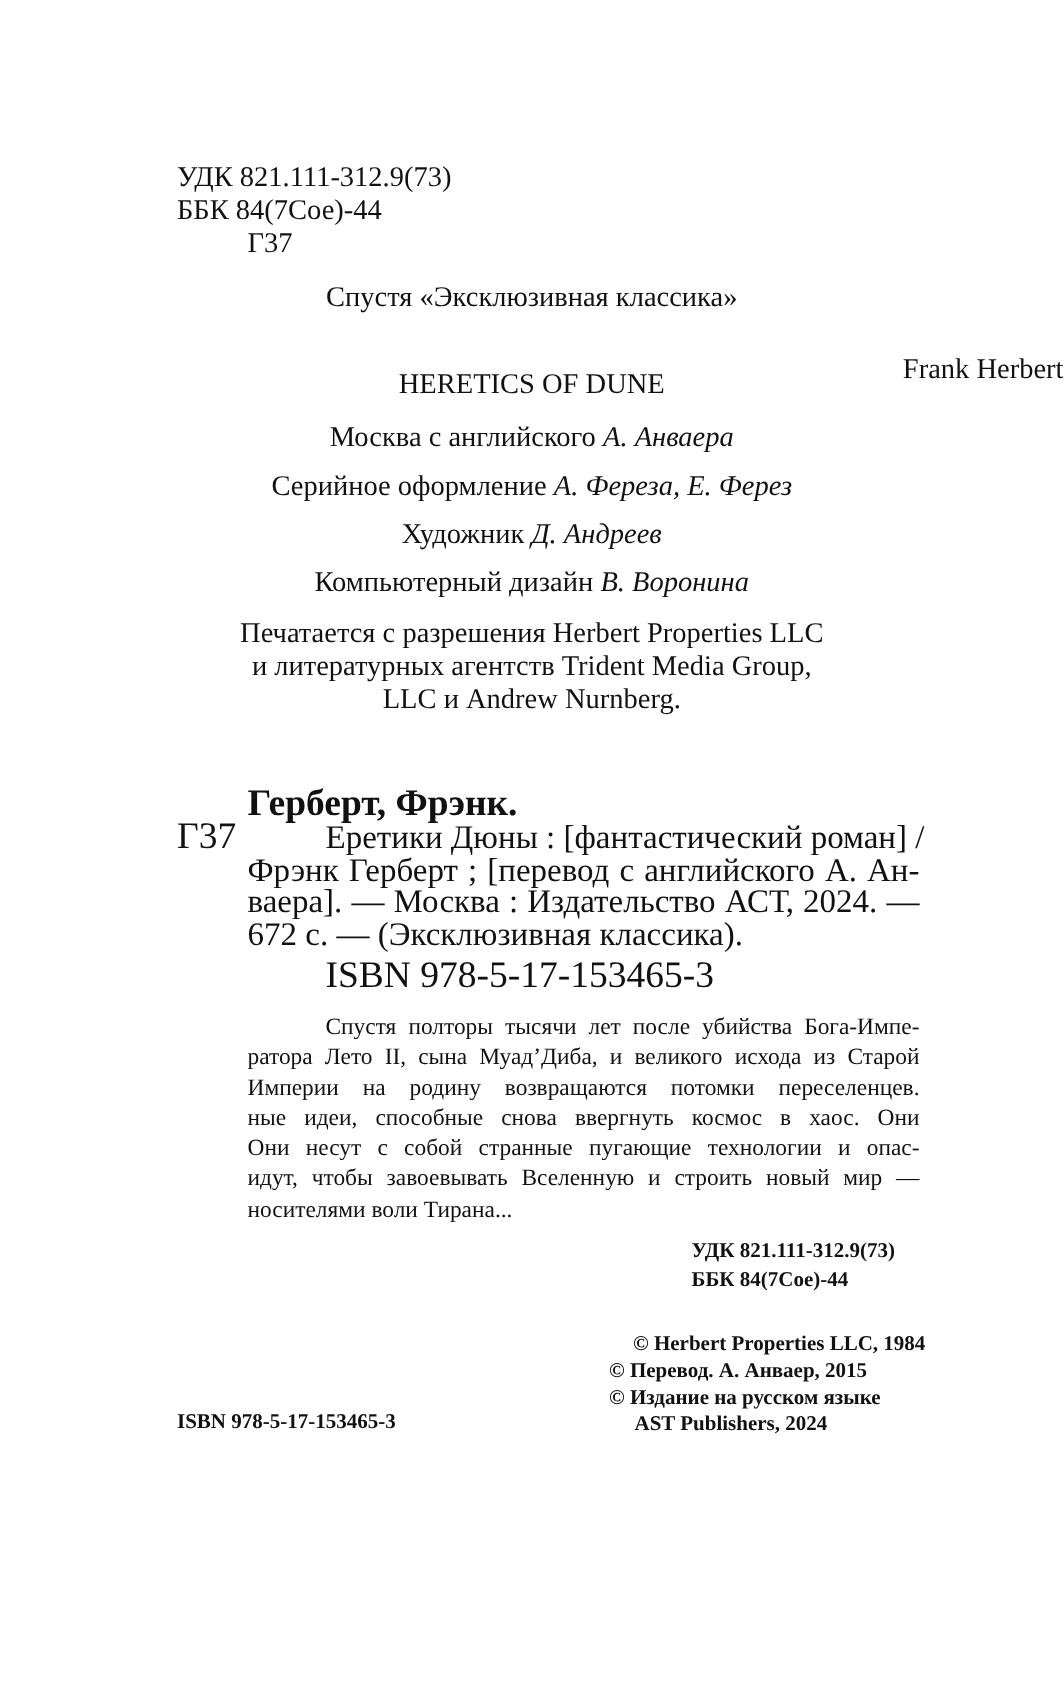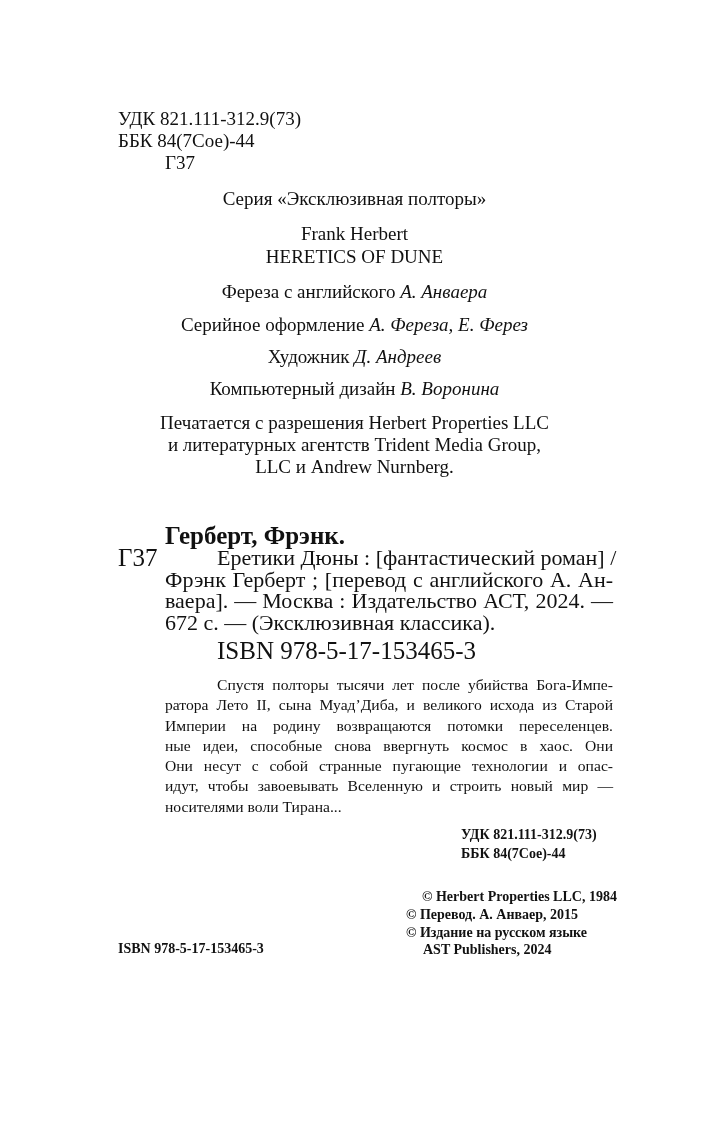--- a/index.html
+++ b/index.html
@@ -34,26 +34,26 @@
 
   .small-bold { font-size: 14px; line-height: 17px; font-weight: bold; }
 </style>
 </head>
 <body>
 
 <div class="abs f19" style="left:118px; top:108px;">УДК 821.111-312.9(73)</div>
 <div class="abs f19" style="left:118px; top:130px;">ББК 84(7Сое)-44</div>
 <div class="abs f19" style="left:165px; top:152px;">Г37</div>
 
-<div class="center f19" style="top:188px;">Серия «Эксклюзивная полторы»</div>
-<div class="center f19" style="top:223px;">Frank Herbert</div>
+<div class="center f19" style="top:188px;">Спустя «Эксклюзивная классика»</div>
+<div class="center f19" style="top:236px;text-align:right;">Frank Herbert</div>
 <div class="center f19" style="top:246px;">HERETICS OF DUNE</div>
 
 <div class="center f19" style="top:281px;">
-  <span>Фереза с английского</span>
+  <span>Москва с английского</span>
   <span class="it">А. Анваера</span>
 </div>
 <div class="center f19" style="top:314px;">
   <span>Серийное оформление</span>
   <span class="it">А. Фереза, Е. Ферез</span>
 </div>
 <div class="center f19" style="top:346px;">
   <span>Художник</span>
   <span class="it">Д. Андреев</span>
 </div>

